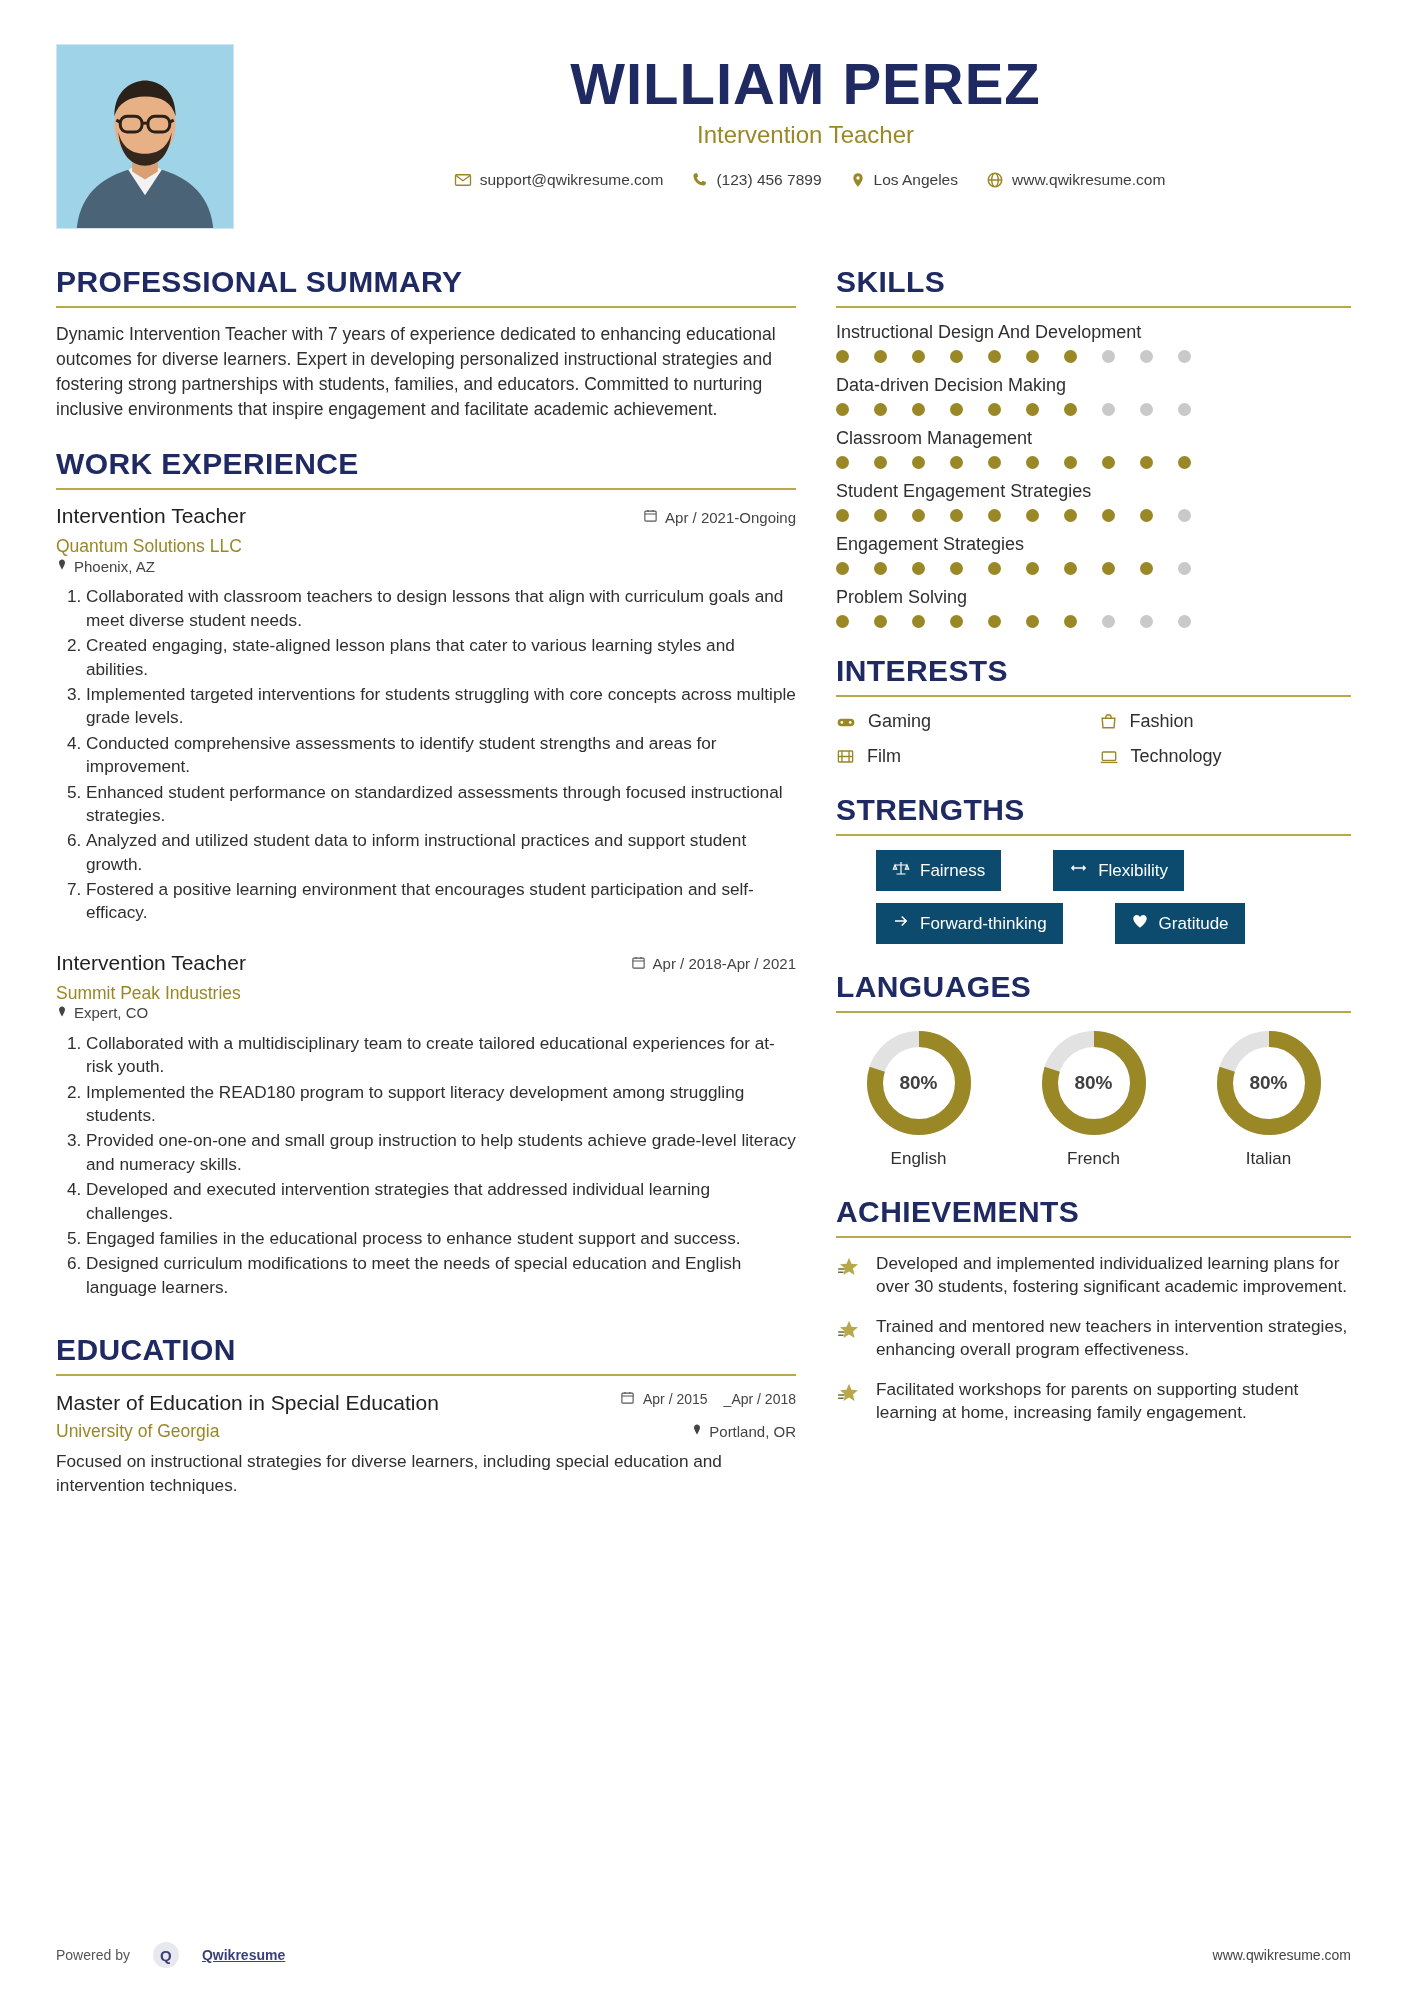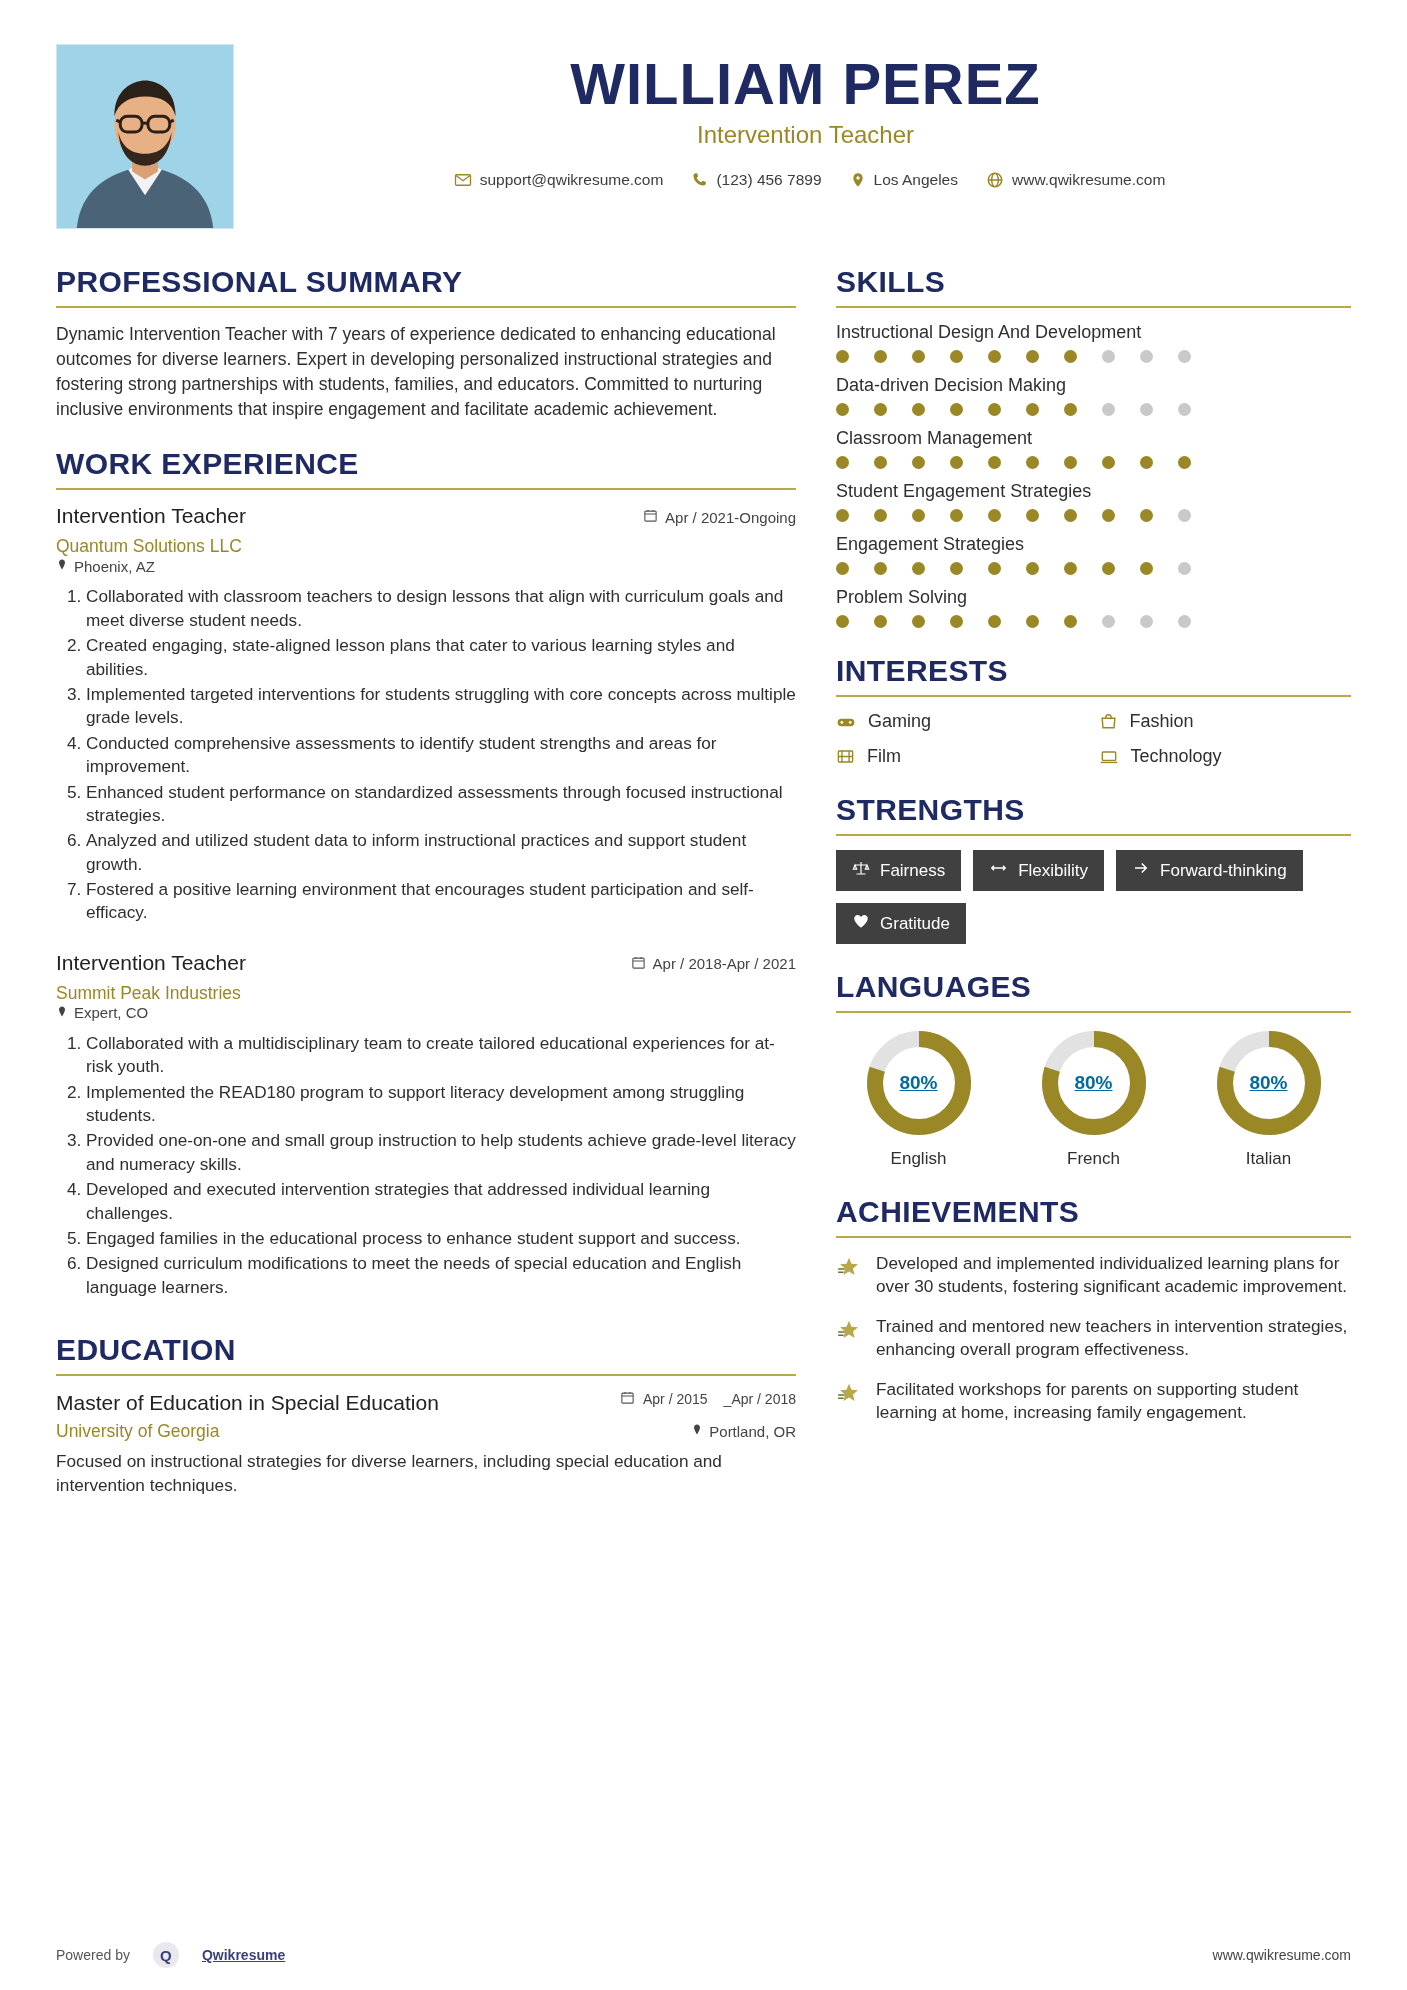--- a/index.html
+++ b/index.html
@@ -139,36 +139,37 @@
     grid-template-columns: 1fr 1fr;
     row-gap: 14px;
     column-gap: 10px;
   }
   .interest { display: flex; align-items: center; gap: 12px; font-size: 18px; color: #2f2f2f;}
   .interest .ico { color: #9a8726; display: inline-flex; }
 
   
   .chips { display: flex; flex-wrap: wrap; gap: 12px; }
   .chip {
-    background: #404040;
+    background: #0c4a6e;
     color: #fff;
     font-size: 17px;
     padding: 9px 16px;
     display: flex;
     align-items: center;
     gap: 10px;
+    margin-left: 40px;
   }
 
   
   .langs { display: flex; justify-content: space-between; gap: 10px; margin-top: 4px;}
   .lang { text-align: center; width: 33%; }
   .donut { position: relative; width: 112px; height: 112px; margin: 0 auto; }
   .donut .pct {
     position: absolute; inset: 0; display: flex; align-items: center; justify-content: center;
-    font-size: 19px; font-weight: bold; color: #0369a1; text-decoration: underline;
+    font-size: 19px; font-weight: bold; color: #404040;
   }
   .lang-name { font-size: 17px; margin-top: 10px; color: #2f2f2f; }
 
   
   .ach { display: flex; gap: 14px; margin-bottom: 16px; }
   .ach .ico { flex: 0 0 26px; padding-top: 3px; }
   .ach-text { font-size: 17.2px; line-height: 1.36; color: #2f2f2f; }
 
   
   .footer {

